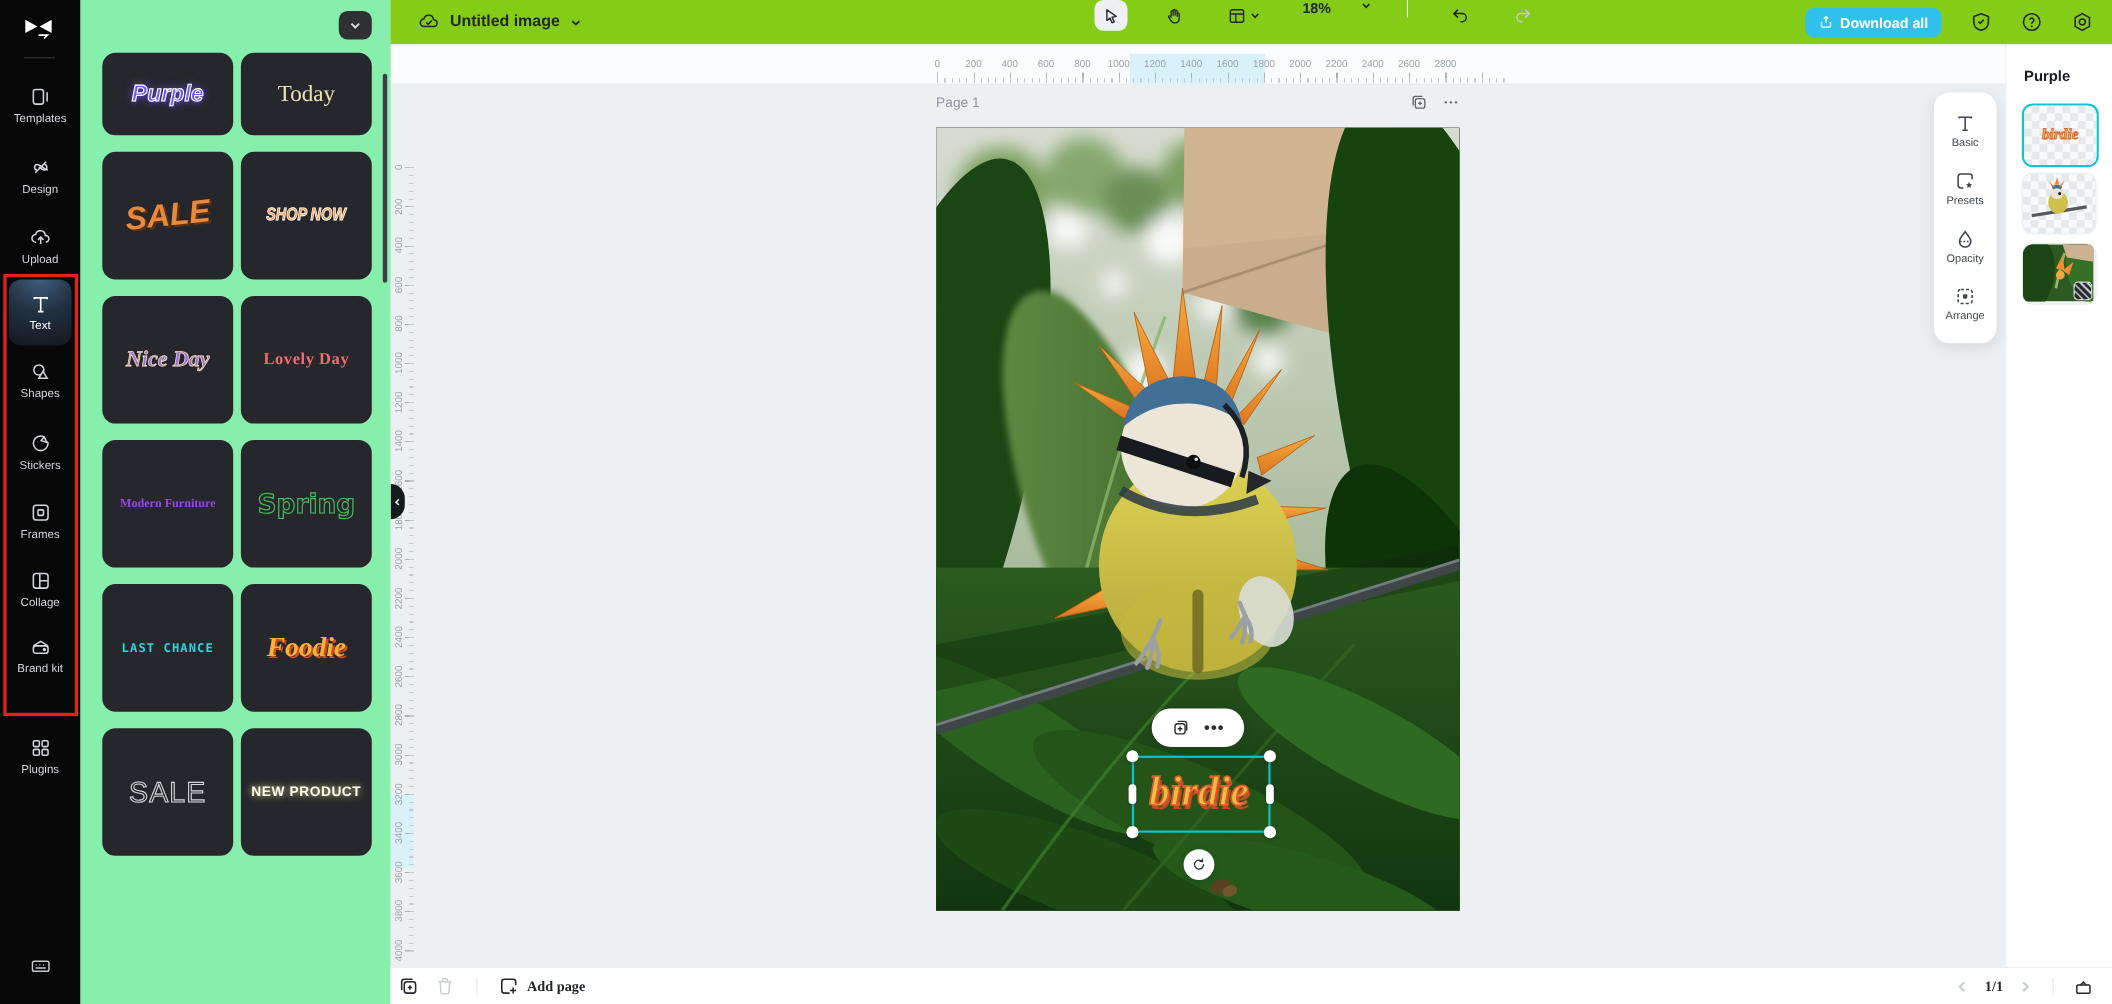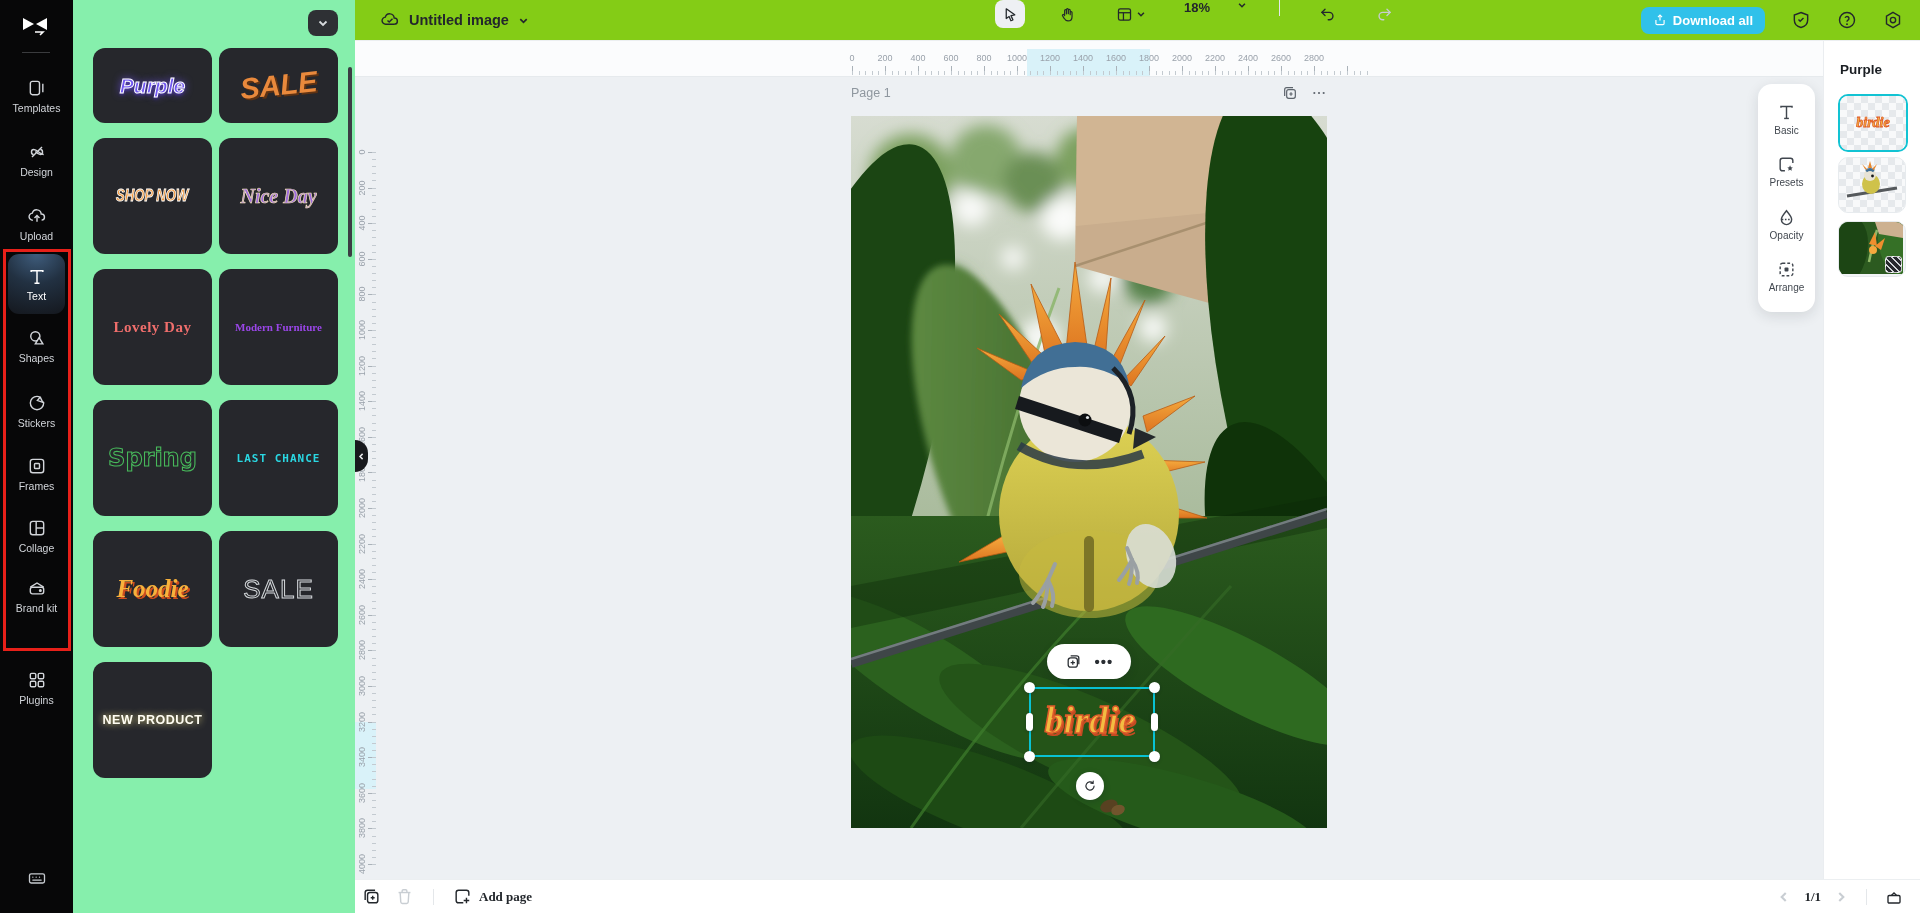--- a/index.html
+++ b/index.html
@@ -239,20 +239,23 @@
         </svg>
     </div>
   </aside>
 
   <div class="red-box"></div>
 
   <section class="panel">
     <div class="tiles">
       <div class="tile">
           <span class="t-purple">Purple</span>
+        </div>
+      <div class="tile">
+          <span class="t-today">Today</span>
         </div>
       <div class="tile">
           <span class="t-sale">SALE</span>
         </div>
       <div class="tile">
           <span class="t-shopnow">SHOP NOW</span>
         </div>
       <div class="tile">
           <span class="t-nice">Nice Day</span>
         </div>

